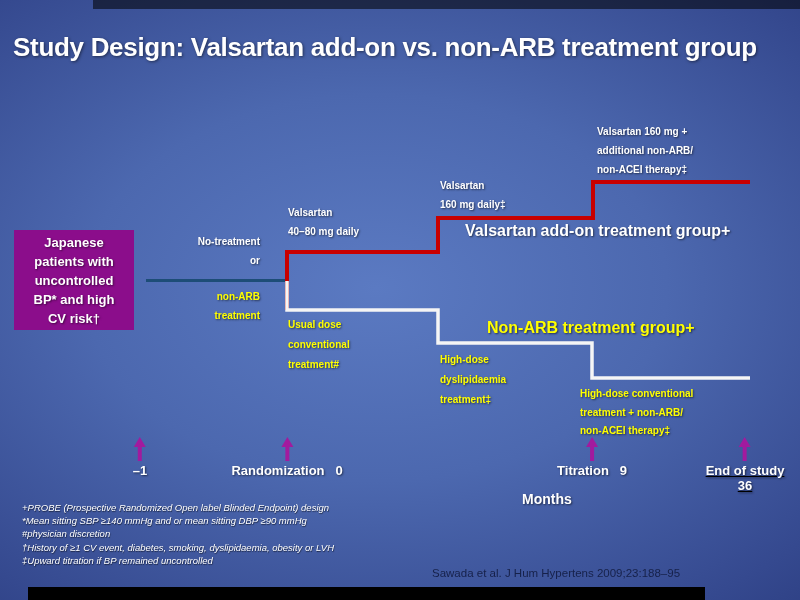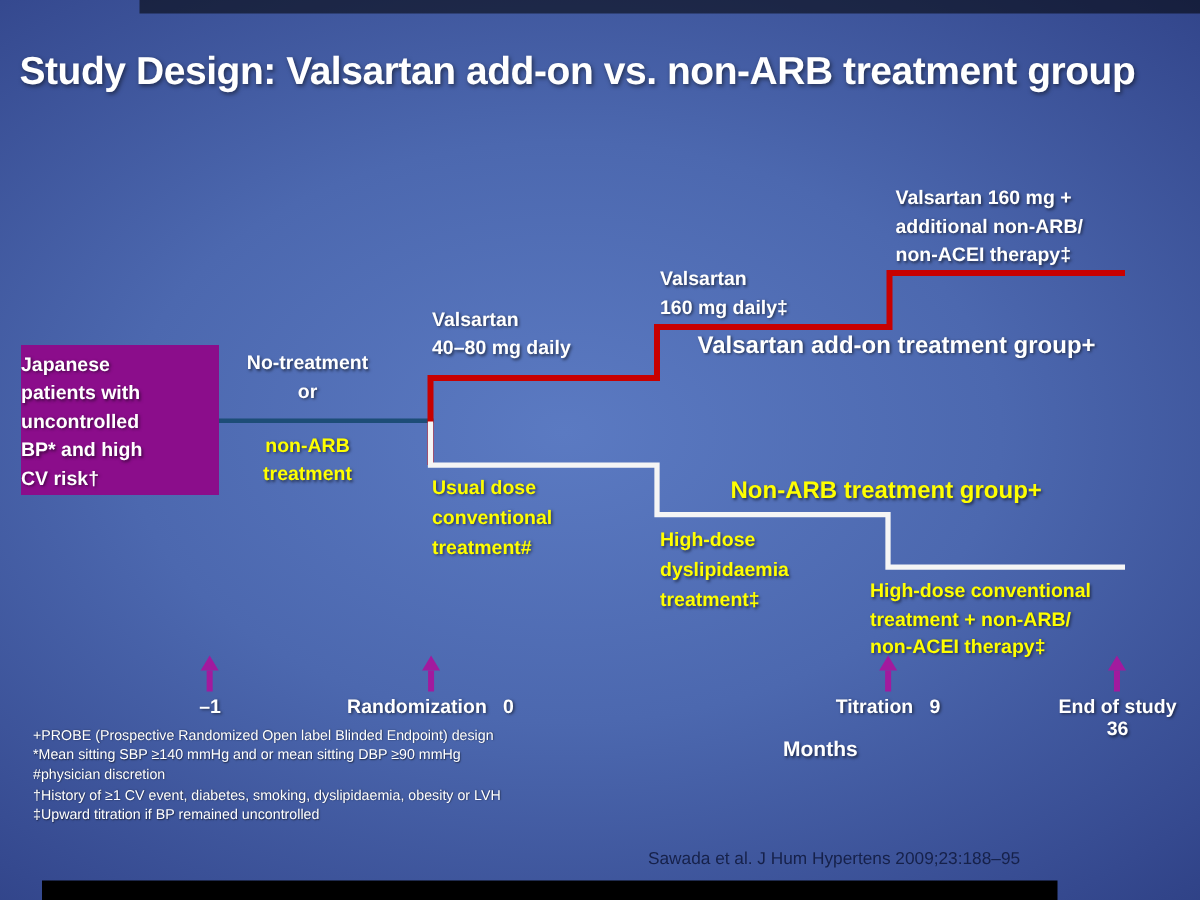--- a/index.html
+++ b/index.html
@@ -11,43 +11,43 @@
   }
   .top-bar{position:absolute;left:93px;top:0;width:707px;height:9px;background:rgba(0,0,0,.55);}
   .bottom-bar{position:absolute;left:28px;top:587px;width:677px;height:13px;background:#000;}
   .title{
     position:absolute;left:13px;top:32px;width:780px;margin:0;
     font-size:26px;font-weight:700;letter-spacing:-0.3px;color:#fff;
     text-shadow:1px 1px 3px rgba(0,0,0,.5);white-space:nowrap;
   }
   .lines{position:absolute;left:0;top:0;pointer-events:none;}
   .lbl{
-    position:absolute;white-space:pre-line;font-size:13px;line-height:19px;
+    position:absolute;white-space:pre-line;font-size:10px;line-height:19px;
     font-weight:bold;color:#fff;text-shadow:1px 1px 2px rgba(0,0,0,.55);
   }
   .yellow{color:#ffff00;}
-  .center{text-align:center;}
+  .center{text-align:right;}
   .group{font-size:16px;line-height:20px;white-space:nowrap;}
   .patient-box{
-    position:absolute;left:14px;top:230px;width:132px;height:100px;
+    position:absolute;left:14px;top:230px;width:120px;height:100px;
     background:#8b0d8b;color:#fff;font-size:13px;line-height:19px;font-weight:bold;
-    white-space:pre-line;padding-top:3px;box-sizing:border-box;
+    text-align:center;white-space:pre-line;padding-top:3px;box-sizing:border-box;
     text-shadow:1px 1px 2px rgba(0,0,0,.5);
   }
   .tl-point{position:absolute;transform:translateX(-50%);text-align:center;}
   .arrow-icon{width:14px;margin:0 auto;}
   .arrow-head{width:0;height:0;margin:0 auto;
     border-left:6px solid transparent;border-right:6px solid transparent;
     border-bottom:10px solid #a21a9e;}
   .arrow-stem{width:4px;height:14px;margin:0 auto;background:#a21a9e;}
   .tl-label{margin-top:2px;font-size:13px;line-height:15px;font-weight:bold;color:#fff;
     white-space:pre;text-shadow:1px 1px 2px rgba(0,0,0,.55);}
   .months{position:absolute;left:502px;top:491px;font-size:14px;font-weight:bold;color:#fff;
     text-shadow:1px 1px 2px rgba(0,0,0,.55);padding-left:20px;}
-  .footnotes{position:absolute;left:22px;top:484px;}
+  .footnotes{position:absolute;left:22px;top:501px;font-style:italic;}
   .fn{font-size:9.5px;line-height:13.2px;color:#fff;font-weight:400;
     text-shadow:.5px .5px 1px rgba(0,0,0,.6);white-space:nowrap;}
   .citation{position:absolute;left:432px;top:567px;font-size:11.5px;color:#16214a;font-weight:400;}
 </style>
 </head>
 <body>
 
 <div class="slide">
 
   <div class="top-bar"></div>
@@ -110,21 +110,21 @@
 
 
   <div class="tl-point" style="left:592px;top:437px;">
     <div class="arrow-icon">
       <div class="arrow-head" style="border-bottom-color: rgb(162, 26, 158);"></div>
       <div class="arrow-stem" style="background-color: rgb(162, 26, 158);"></div>
     </div>
     <div class="tl-label">Titration   9</div>
   </div>
 
-  <div class="tl-point" style="left:745px;top:437px;">
+  <div class="tl-point" style="left:745px;top:437px;text-decoration:underline;">
     <div class="arrow-icon">
       <div class="arrow-head" style="border-bottom-color: rgb(162, 26, 158);"></div>
       <div class="arrow-stem" style="background-color: rgb(162, 26, 158);"></div>
     </div>
     <div class="tl-label">End of study
 36</div>
   </div>
 
   <div class="months">Months</div>
 

